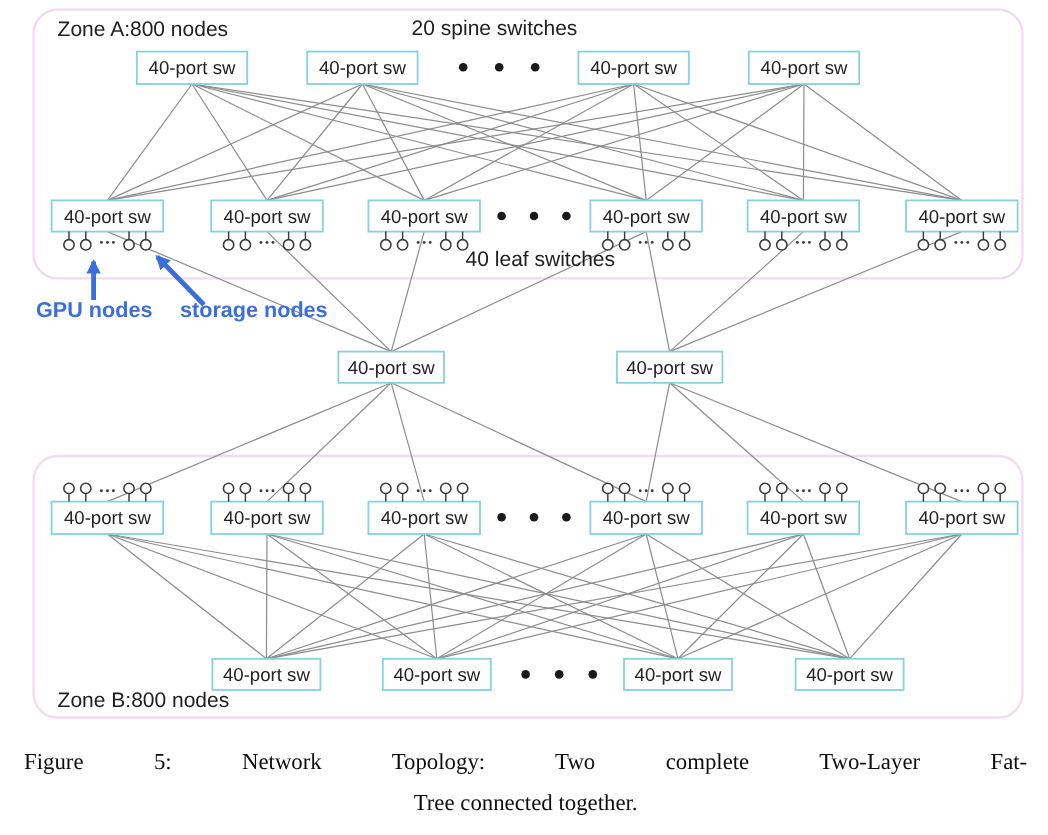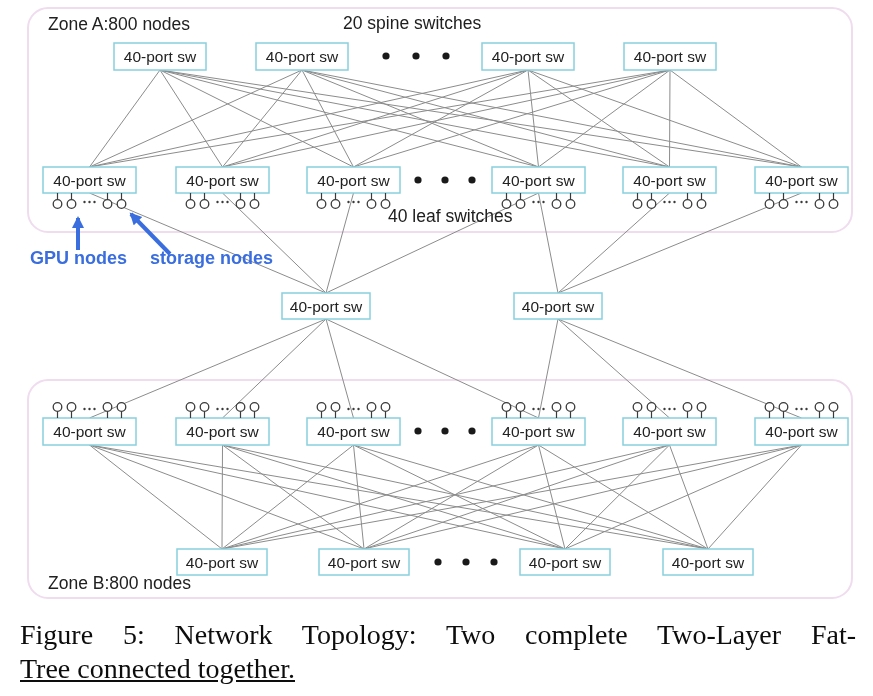--- a/index.html
+++ b/index.html
@@ -8,26 +8,26 @@
     width:873px;height:696px;
     background:#ffffff;
     font-family:"Liberation Sans",sans-serif;
     overflow:hidden;
   }
   svg text{font-family:"Liberation Sans",sans-serif;}
   .caption{
     width:836px;
     margin:6px 0 0 20px;
     font-family:"Liberation Serif",serif;
-    font-size:28px;
+    font-size:19px;
     line-height:34px;
     color:#0d0d0d;
   }
   .caption .l1{text-align:justify;text-align-last:justify;word-spacing:1px;}
-  .caption .l2{text-align:left;text-decoration:underline;}
+  .caption .l2{text-align:center;}
 </style>
 </head>
 <body>
 
 <div class="figure">
   <svg id="diagram" width="873" height="608" viewBox="0 0 873 608">
     <defs>
       <marker id="bluearrow" markerUnits="userSpaceOnUse" markerWidth="16" markerHeight="16" refX="10" refY="6" orient="auto">
         <path d="M0,0 L12,6 L0,12 z" fill="#3a6ede"></path>
       </marker>

